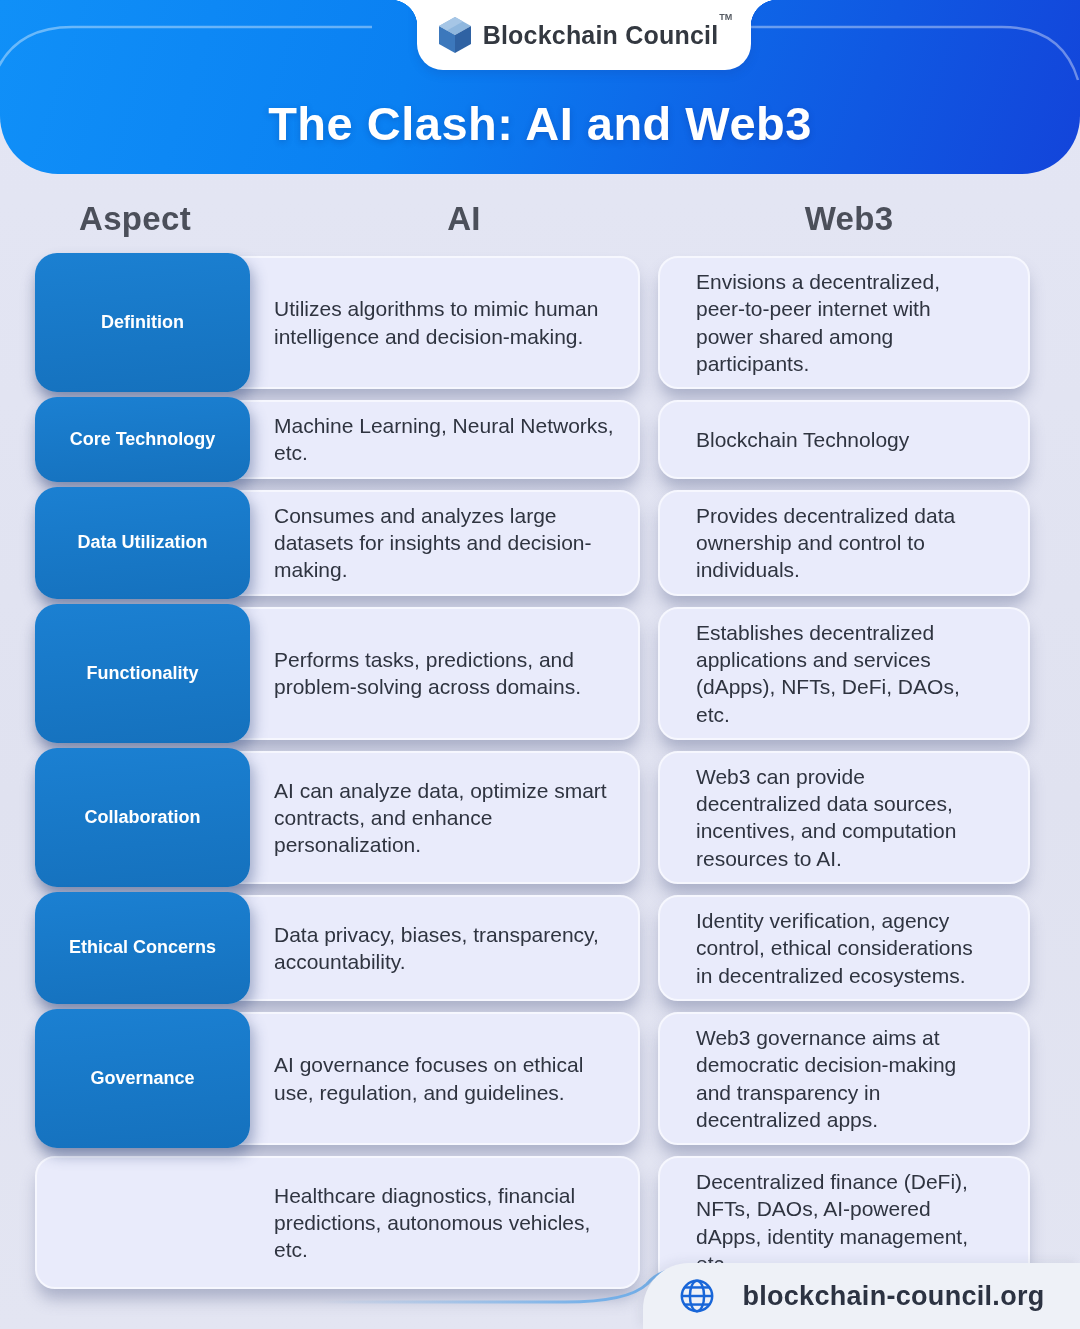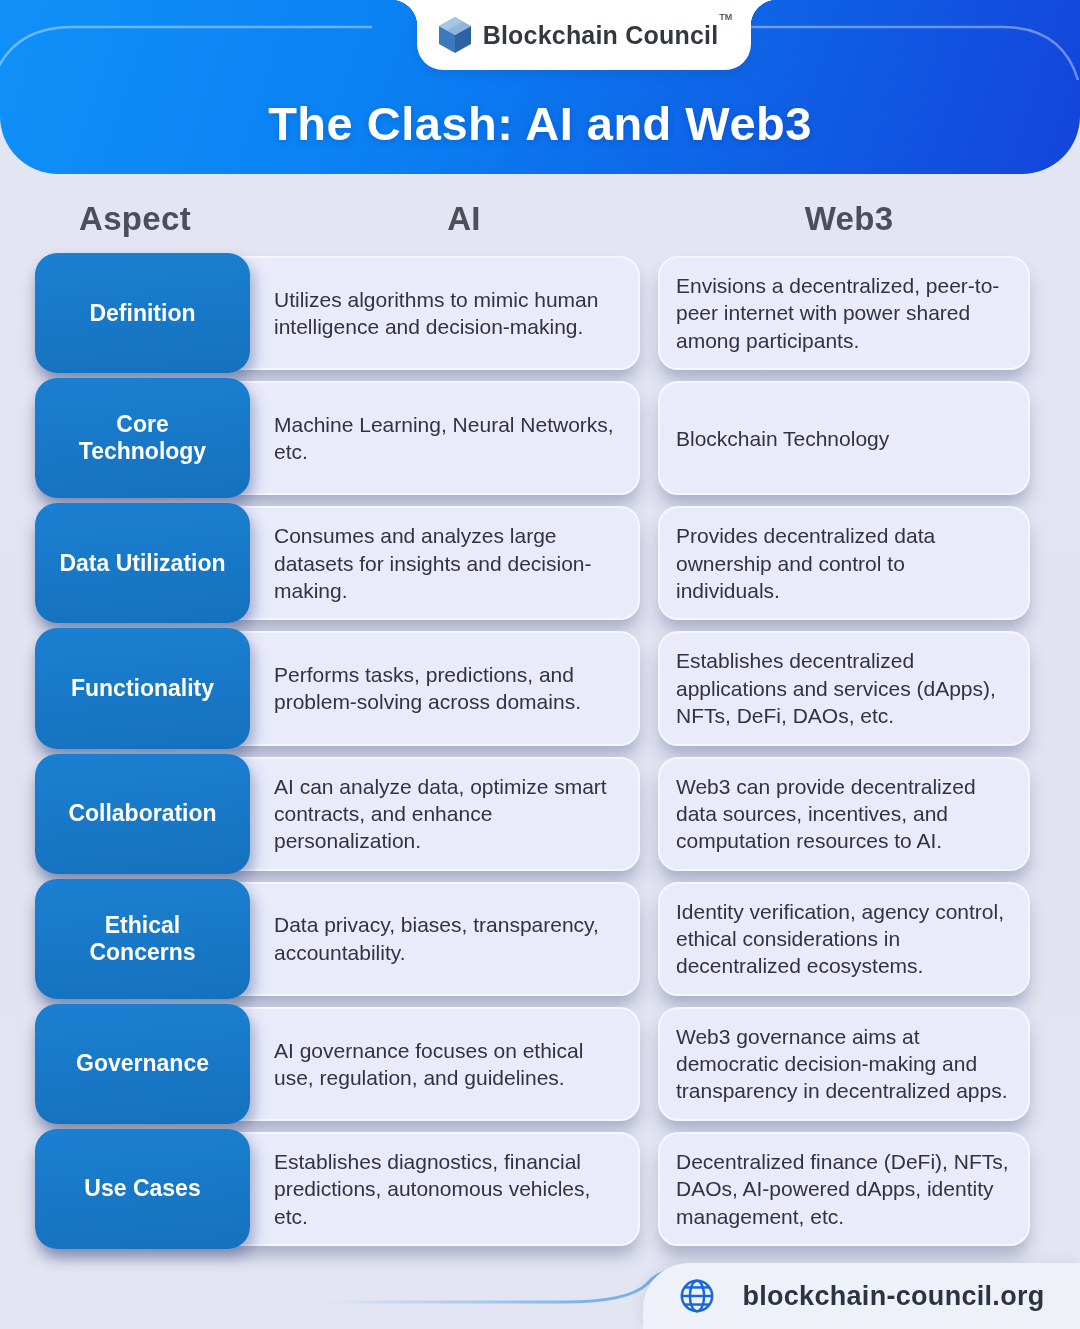--- a/index.html
+++ b/index.html
@@ -61,27 +61,27 @@
   .cell{
     background:#e9ebfb;
     border:2px solid #f6f7fe;
     border-radius:20px;
     box-shadow:0 12px 16px -2px rgba(104,113,150,.45);
     display:flex;align-items:center;
     box-sizing:border-box;
     font-size:21px;line-height:1.30;color:#2f3440;
   }
   .cell-ai{width:605px;padding:10px 20px 10px 237px;}
-  .cell-web3{width:372px;margin-left:18px;padding:10px 16px;}
+  .cell-web3{width:372px;margin-left:18px;padding:10px 36px;}
   .pill{
     position:absolute;left:0;top:-3px;bottom:-3px;width:215px;
     background:linear-gradient(175deg,#1b80d2 0%,#1571bd 100%);
     border-radius:22px;
     display:flex;align-items:center;justify-content:center;
-    text-align:center;color:#ffffff;font-size:23px;font-weight:700;
+    text-align:center;color:#ffffff;font-size:18px;font-weight:700;
     padding:16px 16px;box-sizing:border-box;
     box-shadow:4px 8px 14px rgba(70,90,140,.45);
     z-index:2;
   }
 
   
   .footer-curve{position:absolute;left:0;bottom:0;z-index:2;pointer-events:none;}
   .footer-panel{
     position:absolute;right:0;bottom:0;width:437px;height:66px;
     background:#eef1f7;border-top-left-radius:46px;
@@ -178,26 +178,25 @@
         <div class="cell cell-ai">
           <span>AI governance focuses on ethical use, regulation, and guidelines.</span>
         </div>
         <div class="cell cell-web3">
           <span>Web3 governance aims at democratic decision-making and transparency in decentralized apps.</span>
         </div>
         <div class="pill">Governance</div>
       </div>
       <div class="row">
         <div class="cell cell-ai">
-          <span>Establishes diagnostics, financial predictions, autonomous vehicles, etc.</span>
+          <span>Healthcare diagnostics, financial predictions, autonomous vehicles, etc.</span>
         </div>
         <div class="cell cell-web3">
           <span>Decentralized finance (DeFi), NFTs, DAOs, AI-powered dApps, identity management, etc.</span>
         </div>
-        <div class="pill">Use Cases</div>
       </div>
     </div>
 
   <svg class="footer-curve" width="1080" height="80" viewBox="0 0 1080 80">
     <defs>
       <linearGradient id="fadeGrad" x1="0" y1="0" x2="1" y2="0">
         <stop offset="0" stop-color="#7ab5ee" stop-opacity="0"></stop>
         <stop offset="0.35" stop-color="#6faee9" stop-opacity="0.9"></stop>
         <stop offset="1" stop-color="#3f94e4" stop-opacity="1"></stop>
       </linearGradient>

